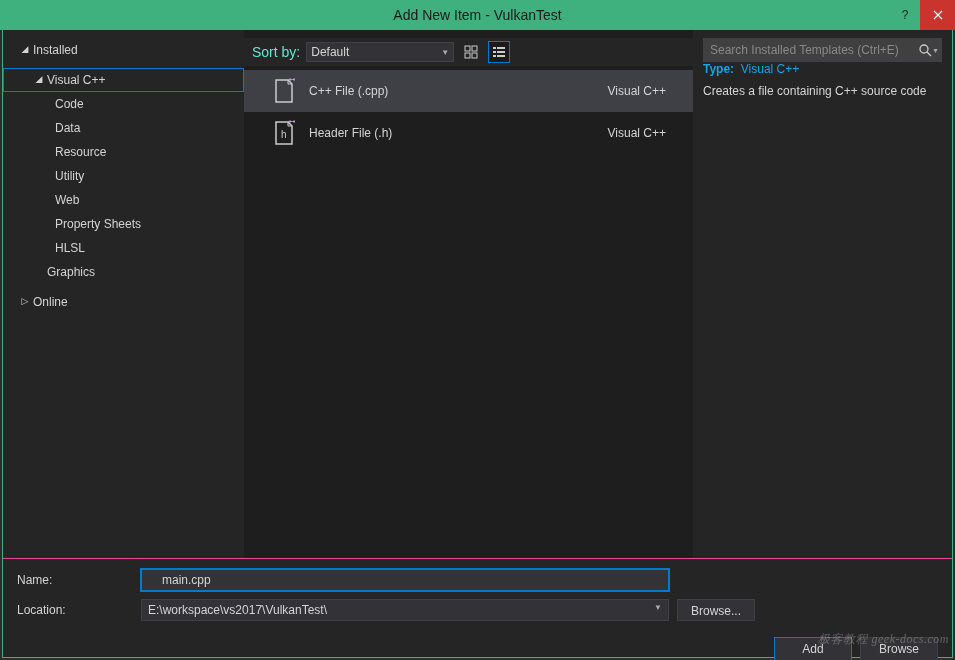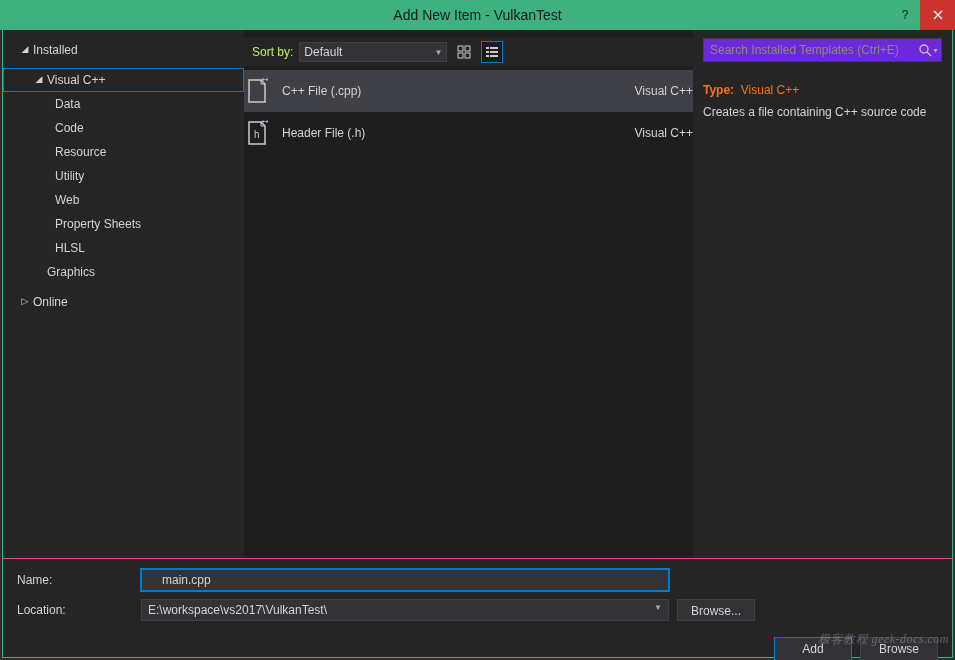--- a/index.html
+++ b/index.html
@@ -18,41 +18,41 @@
 .sidebar { width: 241px; background: #252526; padding: 8px 0; }
 .tree-item { display: flex; align-items: center; padding: 3px 4px 3px 16px; color: #d4d4d4; font-size: 12px; cursor: pointer; line-height: 1.5; }
 .tree-item .glyph { width: 12px; text-align: center; font-size: 9px; color: #d4d4d4; margin-right: 2px; }
 .tree-item.selected { outline: 1px solid #007acc; outline-offset: -1px; }
 .tree-item.lvl1 { padding-left: 16px; }
 .tree-item.lvl2 { padding-left: 30px; }
 .tree-item.lvl3 { padding-left: 52px; }
 
 .center { width: 449px; background: #1e1e1e; display: flex; flex-direction: column; }
 .sortbar { height: 28px; background: #252526; display: flex; align-items: center; padding: 0 8px; gap: 6px; margin-top: 8px; }
-.sortbar-label { color: #bef264; font-size: 12px; }
+.sortbar-label { color: #5eead4; font-size: 14px; }
 .sortbar-select { background: #333337; border: 1px solid #3f3f46; color: #d4d4d4; font-size: 12px; padding: 2px 4px; width: 148px; position: relative; display: flex; justify-content: space-between; align-items: center; }
 .sortbar-select .caret { font-size: 8px; color: #aaa; }
 .view-btn { width: 22px; height: 22px; display: flex; align-items: center; justify-content: center; background: transparent; border: none; color: #d4d4d4; cursor: pointer; }
 .view-btn.active { background: #1b1b1c; border: 1px solid #007acc; }
 .view-btn svg { width: 14px; height: 14px; }
 
 .items { flex: 1; padding-top: 4px; }
-.item-row { display: flex; align-items: center; padding: 8px 0; gap: 12px; cursor: pointer; }
+.item-row { display: flex; align-items: center; padding: 8px 27px; gap: 12px; cursor: pointer; }
 .item-row.selected { background: #3f3f46; }
 .item-icon { width: 26px; height: 26px; position: relative; display: flex; align-items: center; justify-content: center; color: #ccc; }
 .item-icon svg { width: 22px; height: 26px; }
 .item-name { flex: 1; color: #d4d4d4; font-size: 12px; }
 .item-type { color: #d4d4d4; font-size: 12px; }
 
 .detail { flex: 1; background: #252526; padding: 8px 10px; display: flex; flex-direction: column; }
-.searchbar { background: #6d28d9; border: 1px solid #3f3f46; display: flex; align-items: center; height: 24px; margin-bottom: 21px; }
+.searchbar { background: #404040; border: 1px solid #3f3f46; display: flex; align-items: center; height: 24px; margin-bottom: 0; }
 .searchbar input { flex: 1; background: transparent; border: none; color: #d4d4d4; font-size: 12px; padding: 0 6px; outline: none; }
 .searchbar input::placeholder { color: #888; }
 .searchbar .search-icon { width: 26px; display: flex; align-items: center; justify-content: center; color: #d4d4d4; }
-.detail-type { color: #f97316; font-size: 12px; margin-bottom: 8px; }
+.detail-type { color: #0ea5e9; font-size: 12px; margin-bottom: 8px; }
 .detail-type b { font-weight: 600; }
 .detail-desc { color: #d4d4d4; font-size: 12px; }
 
 .form-area { padding: 10px 14px 4px 14px; border-top: 1px solid #ec4899; }
 .form-row { display: flex; align-items: center; margin-bottom: 8px; gap: 8px; }
 .form-label { width: 116px; color: #d4d4d4; font-size: 12px; }
 .form-input { flex: 1; background: #333337; border: 1px solid #3f3f46; color: #d4d4d4; font-size: 12px; padding: 3px 20px; height: 22px; outline: none; }
 .form-input.focused { border-color: #007acc; box-shadow: 0 0 0 1px #007acc; }
 .form-select { flex: 1; background: #333337; border: 1px solid #3f3f46; color: #d4d4d4; font-size: 12px; padding: 3px 6px; height: 22px; display: flex; justify-content: space-between; align-items: flex-start; }
 .form-select .caret { font-size: 8px; color: #aaa; }
@@ -84,22 +84,22 @@
     <div class="sidebar">
       <div class="tree-item lvl1">
           <span class="glyph">◢</span>
           <span>Installed</span>
         </div>
       <div style="height:6px"></div>
       <div class="tree-item lvl2 selected">
           <span class="glyph">◢</span>
           <span>Visual C++</span>
         </div>
+      <div class="tree-item lvl3">Code</div>
       <div class="tree-item lvl3">Data</div>
-      <div class="tree-item lvl3">Code</div>
       <div class="tree-item lvl3">Resource</div>
       <div class="tree-item lvl3">Utility</div>
       <div class="tree-item lvl3">Web</div>
       <div class="tree-item lvl3">Property Sheets</div>
       <div class="tree-item lvl3">HLSL</div>
       <div class="tree-item lvl2" style="padding-left:44px;">
           <span>Graphics</span>
         </div>
       <div style="height:6px"></div>
       <div class="tree-item lvl1">

